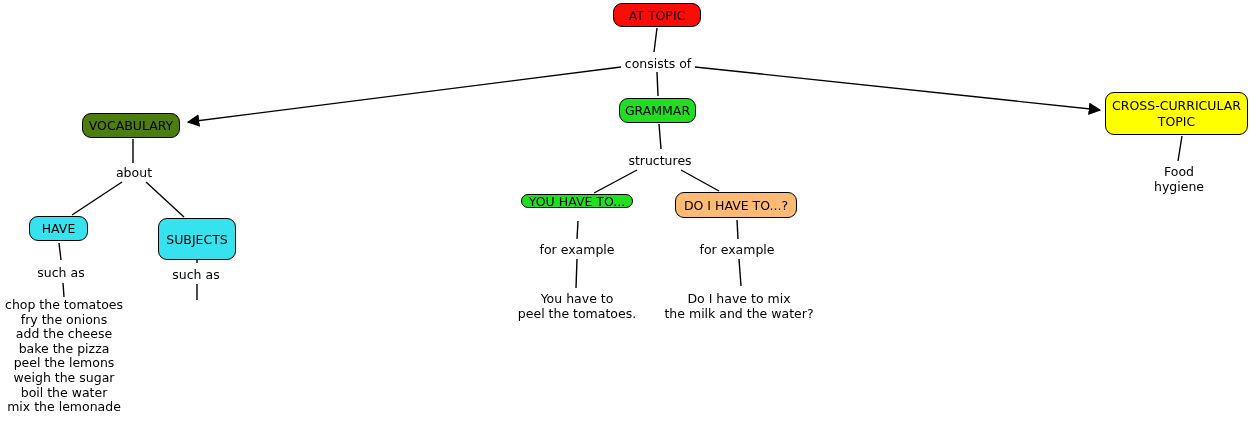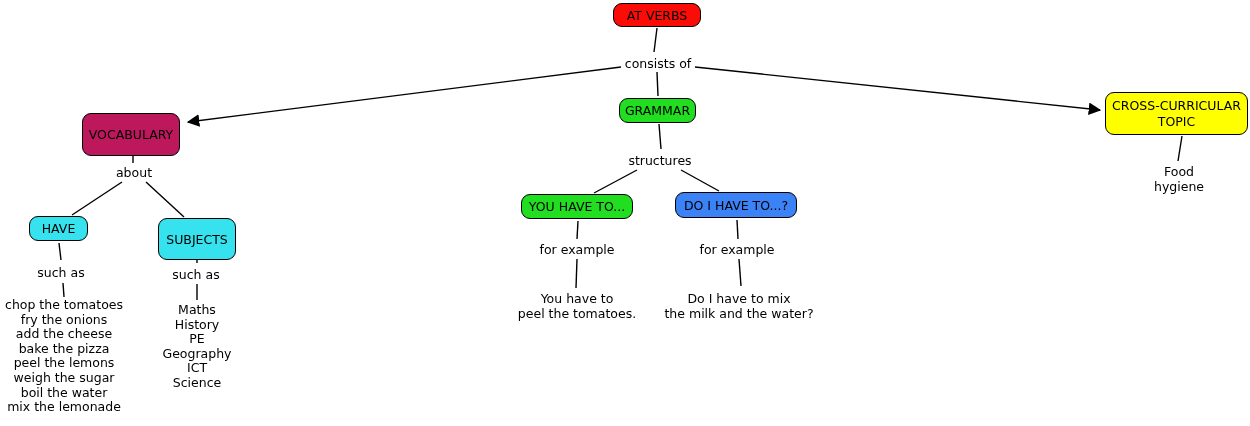--- a/index.html
+++ b/index.html
@@ -69,35 +69,35 @@
       <line x1="637" y1="170" x2="594" y2="193"></line>
       <line x1="681" y1="170" x2="719" y2="191"></line>
       <line x1="578" y1="221" x2="577" y2="239"></line>
       <line x1="577" y1="259" x2="576" y2="288"></line>
       <line x1="737" y1="220" x2="738" y2="239"></line>
       <line x1="739" y1="259" x2="741" y2="286"></line>
       <line x1="1182" y1="136" x2="1178" y2="161"></line>
     </g>
   </svg>
 
-  <div class="node" style="left: 613px; top: 3px; width: 88px; height: 24px; background: rgb(251, 12, 6);">AT VERBS</div>
+  <div class="node" style="left: 613px; top: 3px; width: 88px; height: 24px; background: rgb(251, 12, 6);">AT TOPIC</div>
 
-  <div class="node" style="left: 82px; top: 113px; width: 98px; height: 43px; background: #be185d;">VOCABULARY</div>
+  <div class="node" style="left: 82px; top: 113px; width: 98px; height: 25px; background: #4d7c0f;">VOCABULARY</div>
 
   <div class="node" style="left: 619px; top: 98px; width: 77px; height: 25px; background: rgb(33, 222, 33);">GRAMMAR</div>
 
   <div class="node multiline" style="left: 1105px; top: 92px; width: 143px; height: 43px; background: rgb(255, 255, 0);">CROSS-CURRICULAR TOPIC</div>
 
   <div class="node" style="left: 29px; top: 216px; width: 59px; height: 25px; background: rgb(53, 226, 238);">HAVE</div>
 
   <div class="node" style="left: 158px; top: 218px; width: 78px; height: 42px; background: rgb(53, 226, 238);">SUBJECTS</div>
 
-  <div class="node" style="left: 521px; top: 194px; width: 112px; height: 25px; background: rgb(33, 222, 33);">YOU HAVE TO...</div>
+  <div class="node" style="left: 521px; top: 194px; width: 112px; height: 14px; background: rgb(33, 222, 33);">YOU HAVE TO...</div>
 
-  <div class="node" style="left: 675px; top: 192px; width: 122px; height: 26px; background: #3b82f6;">DO I HAVE TO...?</div>
+  <div class="node" style="left: 675px; top: 192px; width: 122px; height: 26px; background: #fdba74;">DO I HAVE TO...?</div>
 
   <div class="link-label" style="left:658px;top:63px;">consists of</div>
 
   <div class="link-label" style="left:134px;top:172px;">about</div>
 
   <div class="link-label" style="left:61px;top:272px;">such as</div>
 
   <div class="link-label" style="left:196px;top:274px;">such as</div>
 
   <div class="link-label" style="left:660px;top:160px;">structures</div>
@@ -108,26 +108,20 @@
 
   <div class="leaf" style="left:64px;top:298px;">chop the tomatoes
 fry the onions
 add the cheese
 bake the pizza
 peel the lemons
 weigh the sugar
 boil the water
 mix the lemonade</div>
 
-  <div class="leaf" style="left:197px;top:303px;">Maths
-History
-PE
-Geography
-ICT
-Science</div>
 
   <div class="leaf" style="left:577px;top:292px;">You have to
 peel the tomatoes.</div>
 
   <div class="leaf" style="left:739px;top:292px;">Do I have to mix
 the milk and the water?</div>
 
   <div class="leaf centered" style="left:1179px;top:172px;">Food hygiene</div>
 
 </div>

